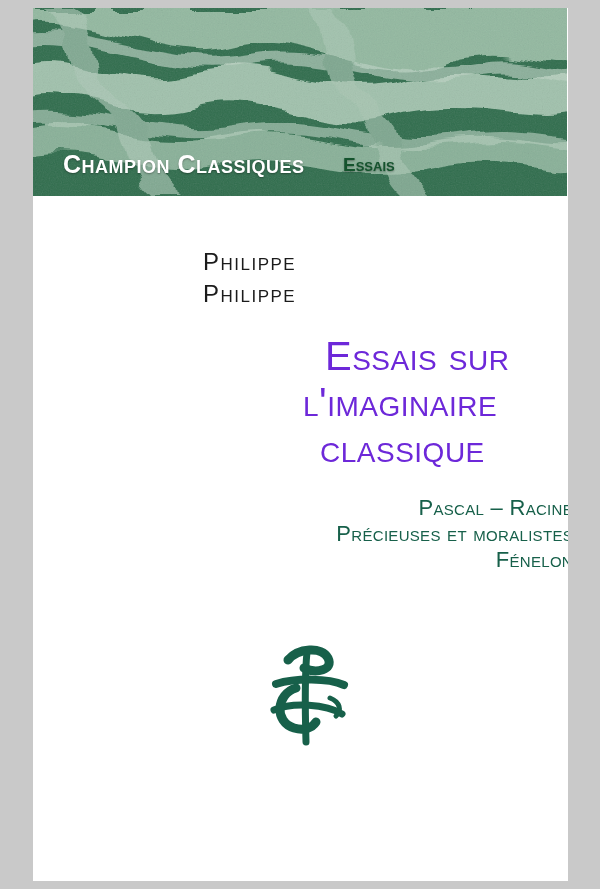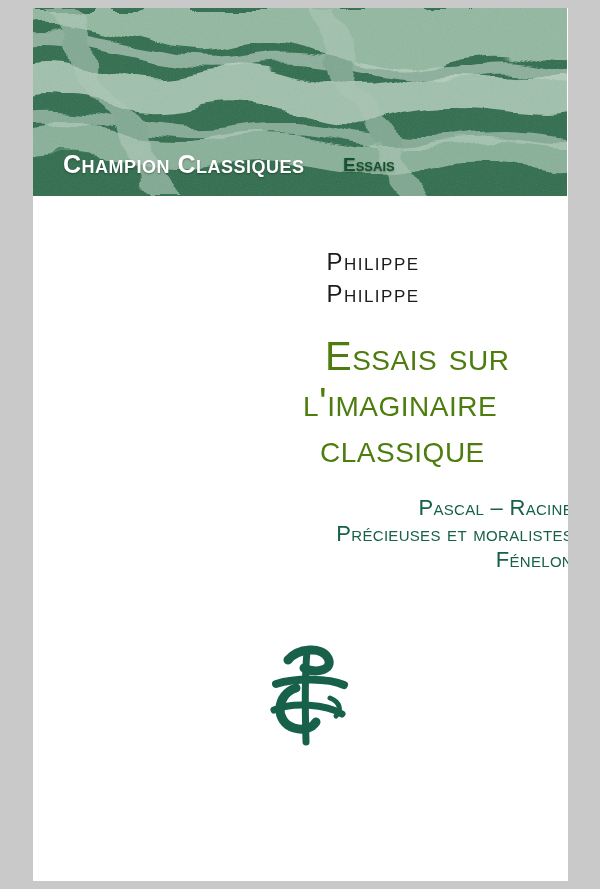--- a/index.html
+++ b/index.html
@@ -76,31 +76,30 @@
     position: absolute;
     left: 170px;
     top: 238px;
     width: 340px;
     color: #1b1b1b;
     font-family: "Liberation Sans", sans-serif;
     font-size: 24px;
     line-height: 32px;
     letter-spacing: 1.5px;
     font-variant: small-caps;
-    text-align: center;
   }
   .author div { white-space: nowrap; }
 
   
   .title {
     position: absolute;
     left: 150px;
     top: 325px;
     width: 370px;
-    color: #4d7c0f;
+    color: #6d28d9;
     font-family: "Liberation Sans", sans-serif;
     font-size: 40px;
     line-height: 46px;
     font-variant: small-caps;
     letter-spacing: 0.5px;
     text-align: left;
   }
   .title .l1 { padding-left: 142px; }
   .title .l2 { padding-left: 120px; }
   .title .l3 { padding-left: 137px; }

